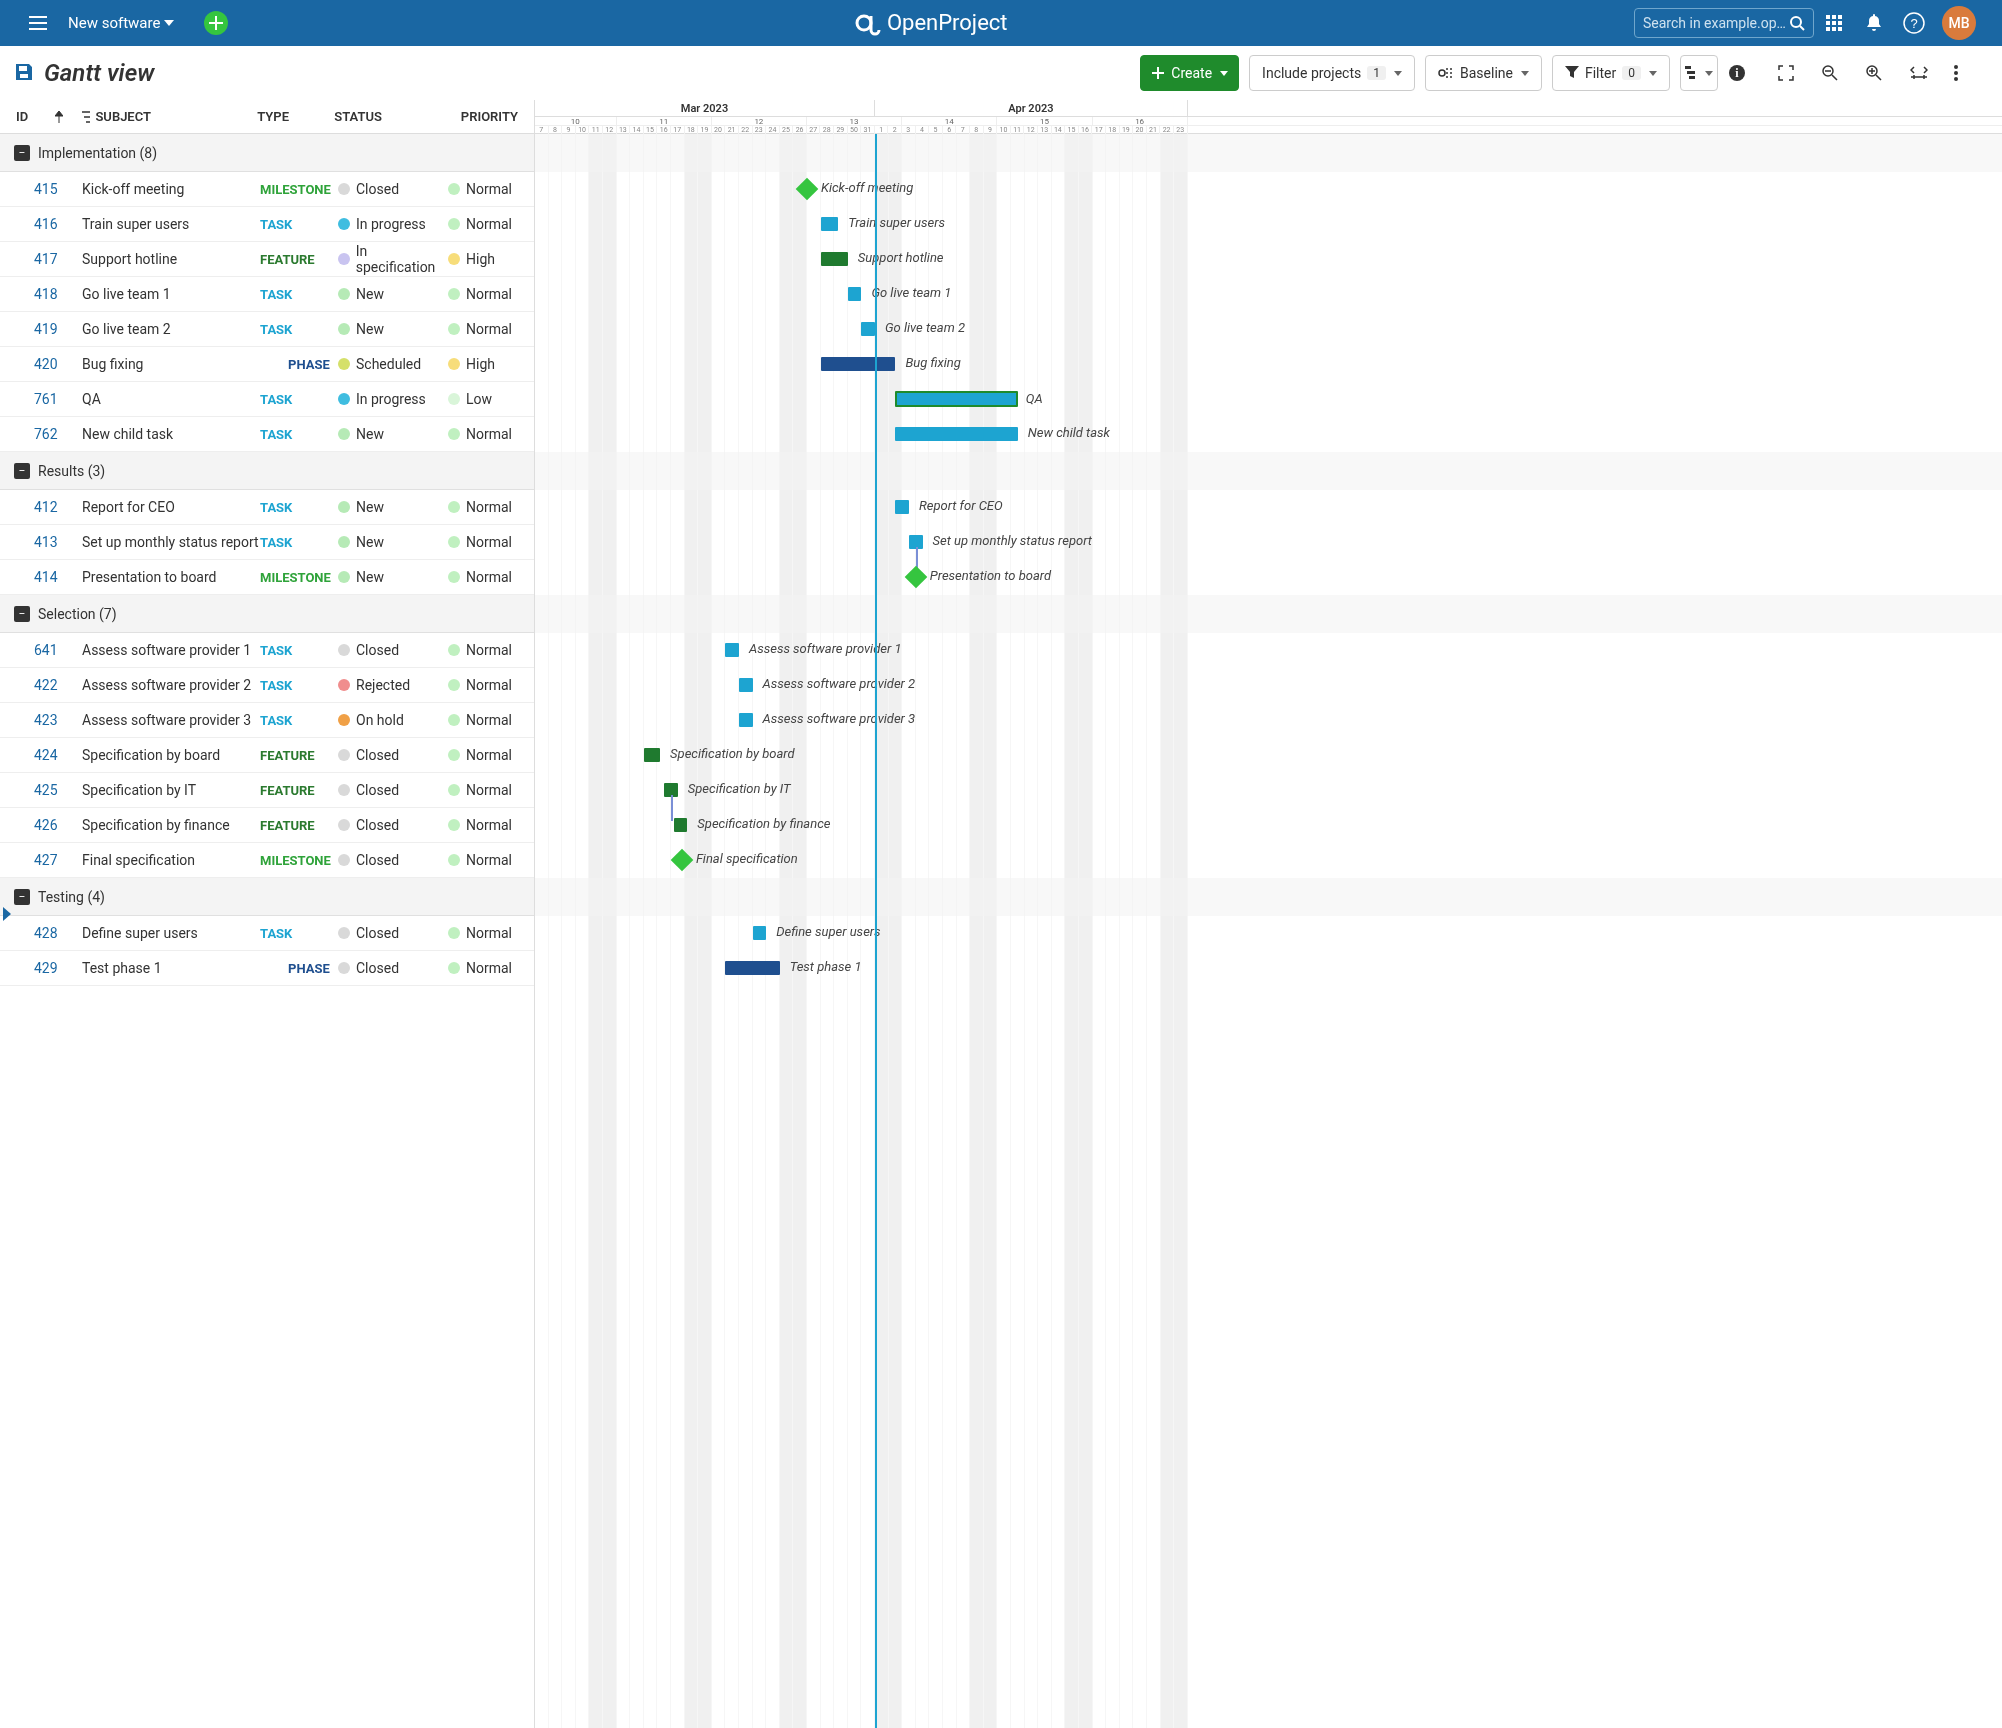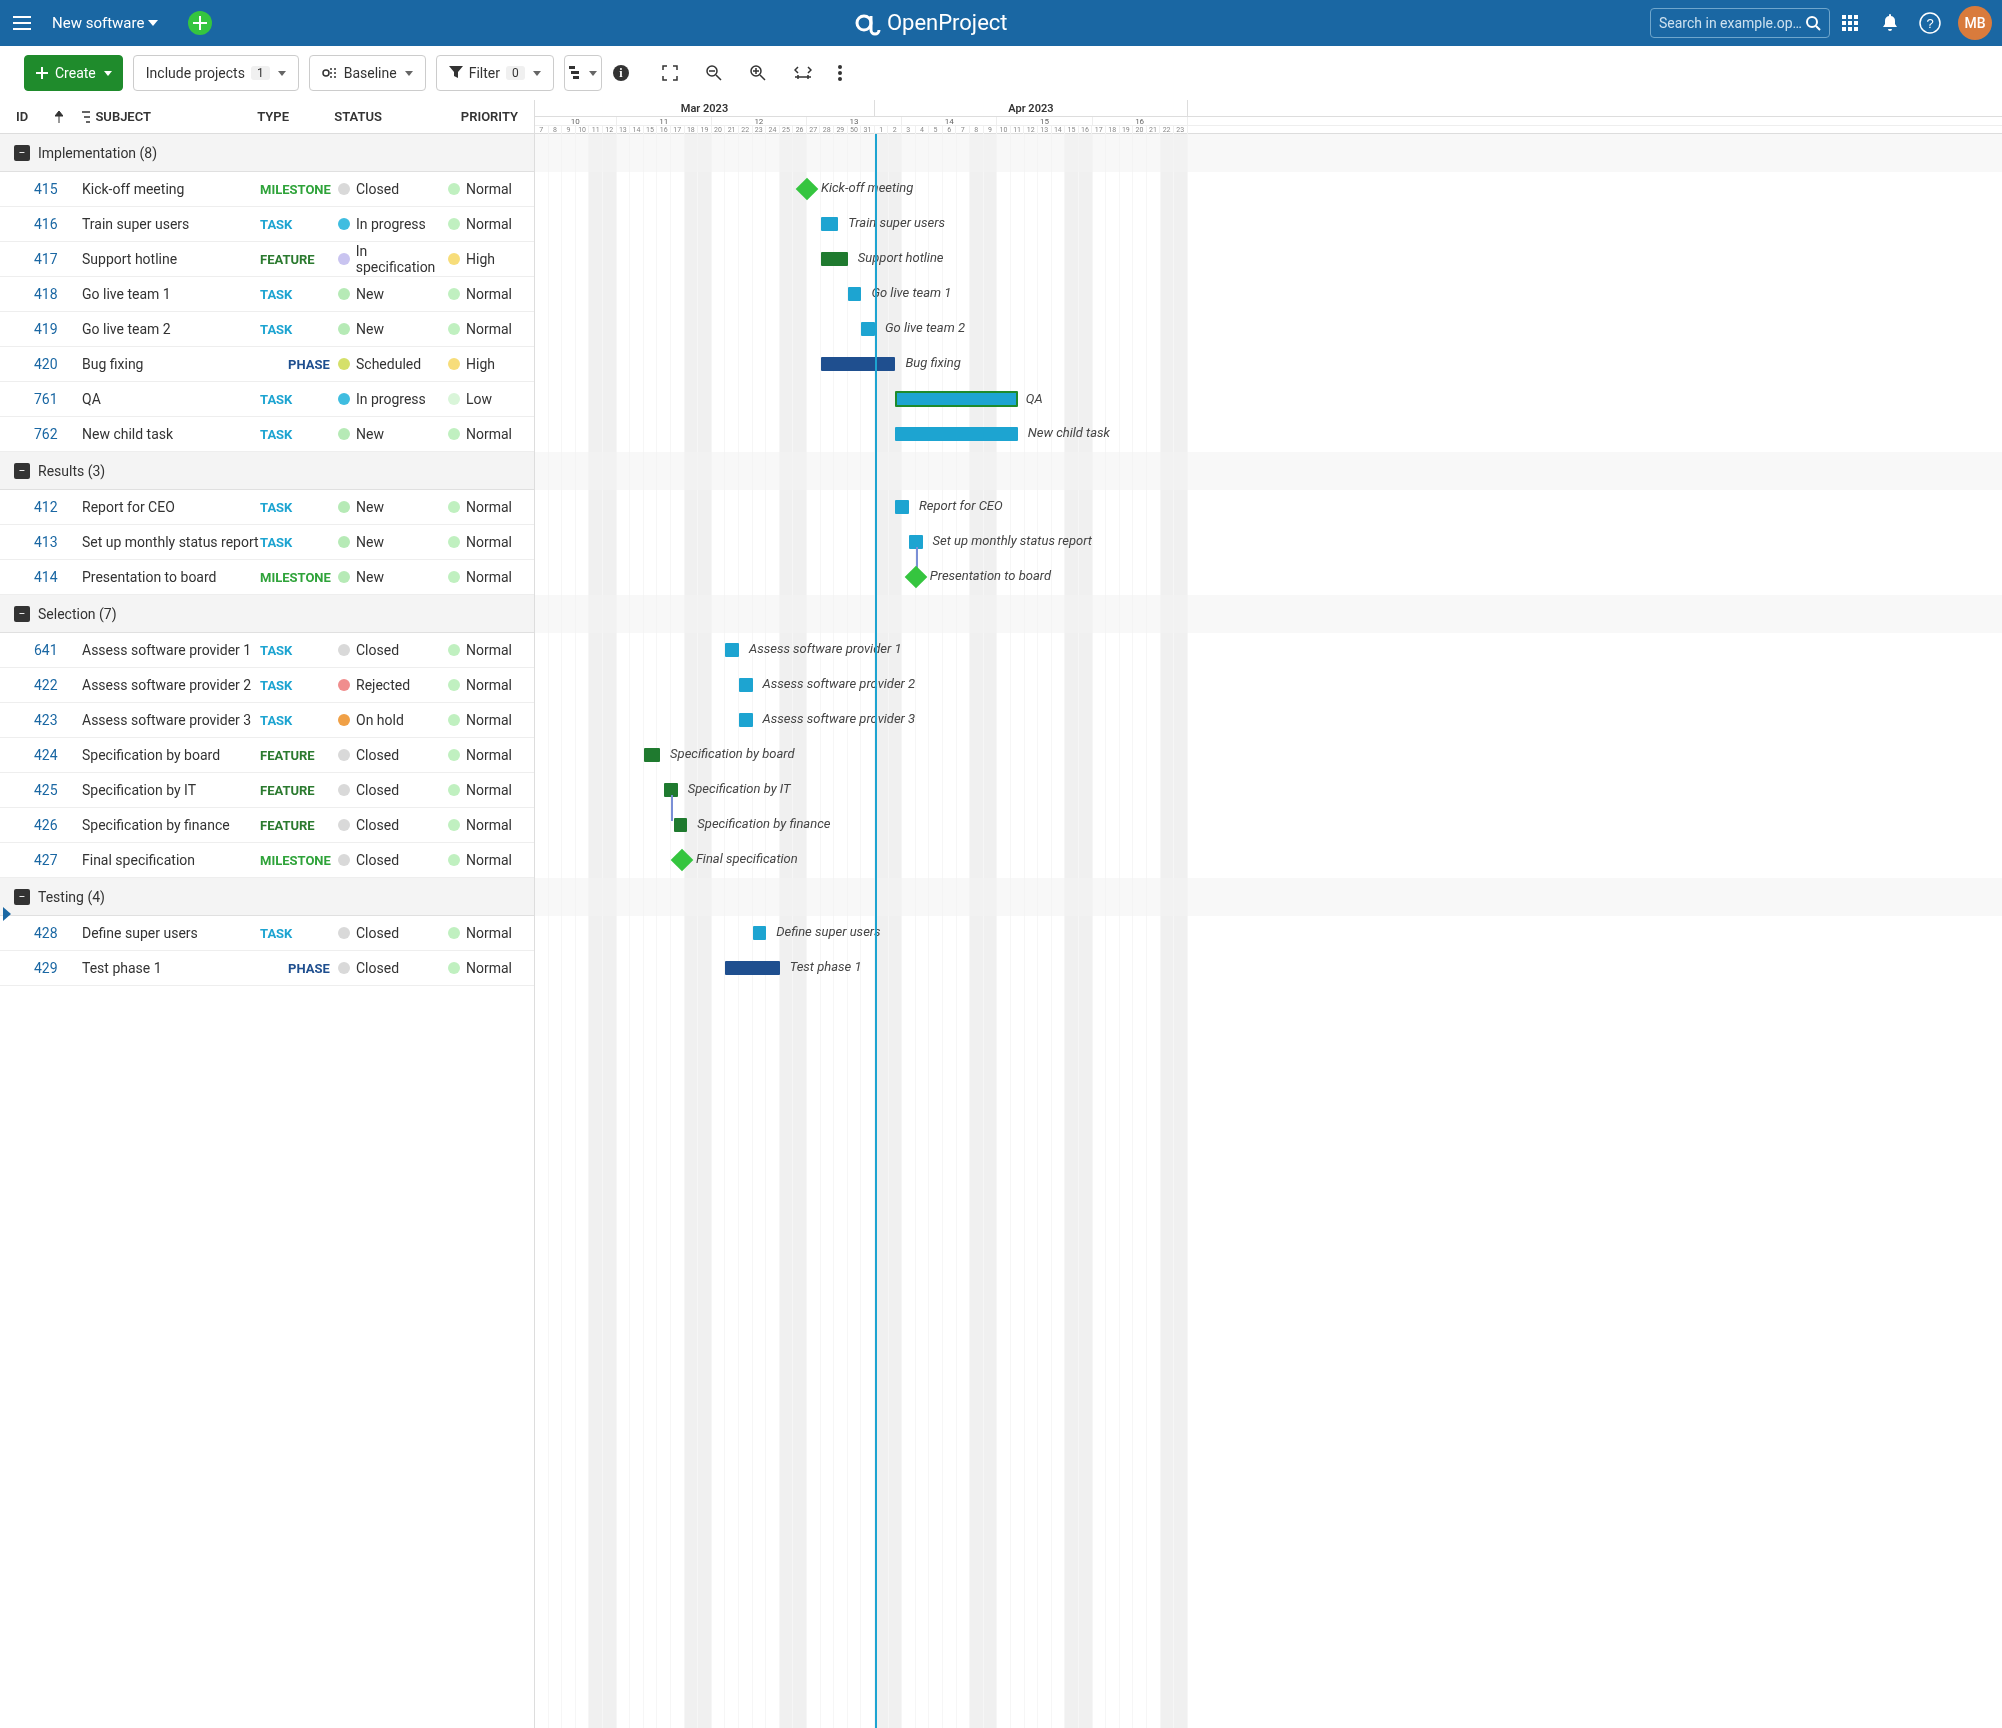--- a/index.html
+++ b/index.html
@@ -1,19 +1,19 @@
 <!DOCTYPE html>
 <html><head>
 <meta charset="utf-8">
 <style>
   * { box-sizing: border-box; margin: 0; padding: 0; }
   body { font-family: -apple-system, BlinkMacSystemFont, "Segoe UI", Roboto, sans-serif; font-size: 14px; color: #333; background: #fff; overflow: hidden; }
   
   
-  .header { background: #1a67a3; color: #fff; height: 46px; display: flex; align-items: center; padding: 0 10px; }
+  .header { background: #1a67a3; color: #fff; height: 46px; display: flex; align-items: center; padding: 0 26px; }
   .header .hamburger { width: 24px; cursor: pointer; display:flex; align-items:center; justify-content:center; }
   .header .project-select { margin-left: 18px; display: flex; align-items: center; cursor: pointer; font-size: 15px; }
   .header .project-select svg { margin-left: 4px; }
   .header .add-btn { margin-left: 30px; width: 24px; height: 24px; background: #35c53f; border-radius: 50%; display: flex; align-items: center; justify-content: center; cursor: pointer; }
   .header .logo-area { flex: 1; display: flex; justify-content: center; align-items: center; }
   .header .logo-text { font-size: 22px; color: #fff; display:flex; align-items:flex-start; }
   .header .search-box { width: 180px; height: 30px; border: 1px solid #6fa6cc; border-radius: 4px; display: flex; align-items: center; padding: 0 8px; color: #cde1ef; }
   .header .search-box span { flex: 1; overflow: hidden; white-space: nowrap; text-overflow: ellipsis; font-size: 14px; }
   .header .icon-btn { width: 40px; display: flex; justify-content: center; align-items: center; cursor: pointer; }
   .header .avatar { width: 34px; height: 34px; background: #d97b3c; border-radius: 50%; display: flex; align-items: center; justify-content: center; font-size: 14px; font-weight: 500; margin-left: 8px; cursor:pointer; }
@@ -166,20 +166,28 @@
         <circle cx="11" cy="11" r="10" fill="none" stroke="#fff" stroke-width="1.5"></circle>
         <text x="11" y="16" text-anchor="middle" fill="#fff" font-size="13" font-family="sans-serif">?</text>
       </svg>
   </div>
   <div class="avatar">
     <span>MB</span>
   </div>
 </div>
 
 <div class="toolbar">
+  <div class="title-area">
+    <span class="save-icon">
+      <svg width="20" height="20" viewBox="0 0 20 20">
+          <path fill="#1a67a3" d="M2 2h13l3 3v13H2V2zm3 2v5h8V4H5zm1 8v4h8v-4H6z"></path>
+        </svg>
+    </span>
+    <span class="title">Gantt view</span>
+  </div>
   <div class="btn create">
     <svg width="14" height="14" viewBox="0 0 14 14">
         <path stroke="#fff" stroke-width="2" d="M7 1v12M1 7h12"></path>
       </svg>
     <span>Create</span>
     <svg class="caret" width="8" height="5" viewBox="0 0 8 5">
         <path fill="#fff" d="M0 0l4 5 4-5z"></path>
       </svg>
   </div>
   <div class="btn">

